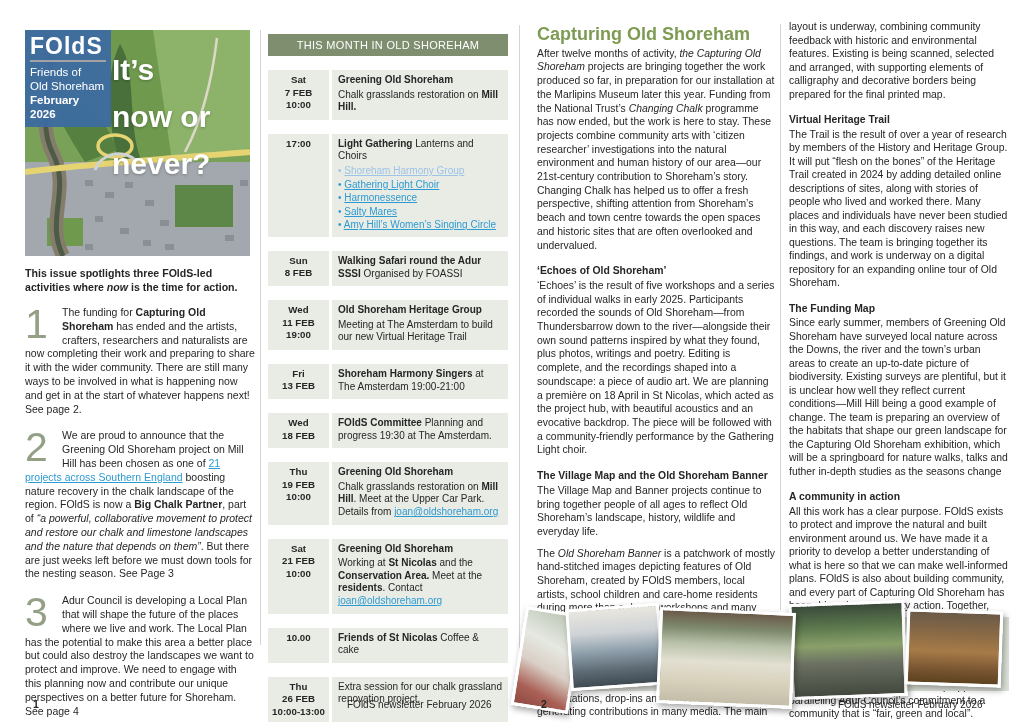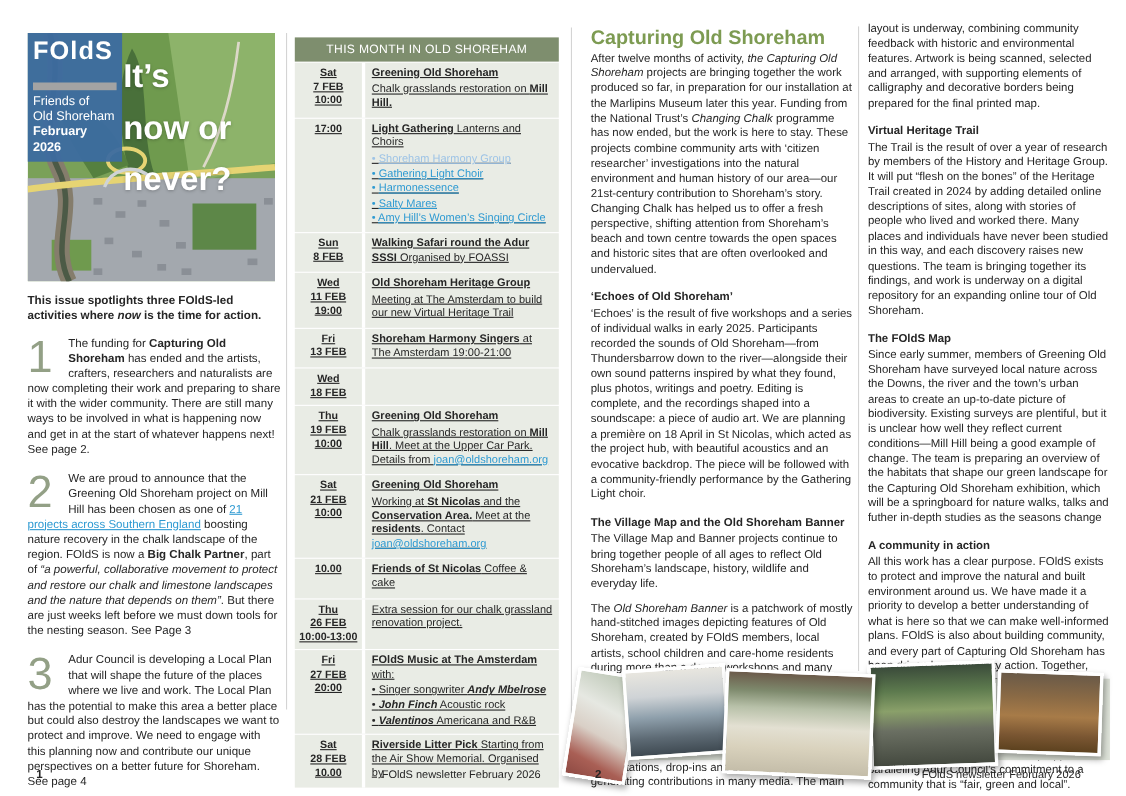--- a/index.html
+++ b/index.html
@@ -15,37 +15,37 @@
   .s-link2{color:#9dc3e6;text-decoration:underline;cursor:pointer;}
   .s-lc{color:#2e9ad2;}
   .s-lc2{color:#9dc3e6;}
 
   
   #cover{position:absolute;left:25px;top:30px;width:225px;height:226px;overflow:hidden;}
   #cover svg{display:block;}
   #logo-box{position:absolute;left:0;top:0;width:86px;background:rgba(60,108,160,.95);
             color:#fff;padding:3px 5px 6px 5px;box-sizing:border-box;}
   #logo-title{font-size:23px;font-weight:700;letter-spacing:1px;line-height:26px;
-              border-bottom:7px solid #a3a3a3;padding-bottom:16px;margin-bottom:3px;}
+              border-bottom:2px solid #a3a3a3;padding-bottom:1px;margin-bottom:3px;}
   .logo-line{font-size:11.5px;line-height:14px;}
   .logo-date{font-weight:700;}
   #headline{position:absolute;right:0;top:16px;width:138px;text-align:left;color:#fff;
             font-weight:700;font-size:30px;line-height:47px;text-shadow:0 1px 3px rgba(0,0,0,.25);}
 
   #intro{position:absolute;left:25px;top:267px;width:230px;font-size:10.6px;line-height:13.6px;}
   #items{position:absolute;left:25px;top:306px;width:230px;}
   .item{margin-bottom:13px;font-size:10.5px;line-height:13.8px;}
   .item::after{content:"";display:block;clear:both;}
   .item-num{float:left;width:32px;font-size:41px;line-height:33px;color:#93a086;margin:2px 5px 2px 0;}
 
   
   #events{position:absolute;left:268px;top:34px;width:240px;}
   #events-header{background:#7e8e6e;color:#fff;font-weight:400;font-size:11px;
                  text-align:center;padding:5px 0;letter-spacing:.3px;}
-  .ev-row{display:flex;background:#e9ece5;margin-top:1px;text-decoration:underline;}
+  .ev-row{display:flex;background:#e9ece5;margin-top:14px;}
   .ev-date{width:64px;flex:0 0 64px;text-align:center;font-weight:700;font-size:9.7px;
            line-height:12.5px;padding:4px 1px;border-right:3px solid #fff;box-sizing:border-box;}
   .ev-content{flex:1;padding:3px 6px 4px;font-size:10px;line-height:12.6px;}
   .ev-content .para{margin:1px 0 2px;}
   .bullet-line{margin:0 0 1px;}
 
   
   .p2col{position:absolute;font-size:10.4px;line-height:13.7px;}
   #p2col1{left:537px;top:28px;width:238px;}
   #p2col2{left:789px;top:20px;width:220px;line-height:13.5px;}
@@ -168,20 +168,23 @@
           </div>
         </div>
         <div class="ev-row">
           <div class="ev-date">Fri<br>13 FEB</div>
           <div class="ev-content">
             <div class="para"><span class="s-b">Shoreham Harmony Singers</span><span> at The Amsterdam 19:00-21:00</span></div>
           </div>
         </div>
         <div class="ev-row">
           <div class="ev-date">Wed<br>18 FEB</div>
+          <div class="ev-content">
+            <div class="para"><span class="s-b">FOldS Committee</span><span> Planning and progress 19:30 at The Amsterdam.</span></div>
+          </div>
         </div>
         <div class="ev-row">
           <div class="ev-date">Thu<br>19 FEB<br>10:00</div>
           <div class="ev-content">
             <div class="para"><span class="s-b">Greening Old Shoreham</span></div>
             <div class="para"><span>Chalk grasslands restoration on </span><span class="s-b">Mill Hill</span><span>. Meet at the Upper Car Park. Details from </span><span class="s-link">joan@oldshoreham.org</span></div>
           </div>
         </div>
         <div class="ev-row">
           <div class="ev-date">Sat<br>21 FEB<br>10:00</div>
@@ -230,24 +233,24 @@
         <div class="subhead">‘Echoes of Old Shoreham’</div>
         <div class="para"><span>‘Echoes’ is the result of five workshops and a series of individual walks in early 2025. Participants recorded the sounds of Old Shoreham—from Thundersbarrow down to the river—alongside their own sound patterns inspired by what they found, plus photos, writings and poetry. Editing is complete, and the recordings shaped into a soundscape: a piece of audio art. We are planning a première on 18 April in St Nicolas, which acted as the project hub, with beautiful acoustics and an evocative backdrop. The piece will be followed with a community-friendly performance by the Gathering Light choir.</span></div>
         <div class="subhead">The Village Map and the Old Shoreham Banner</div>
         <div class="para"><span>The Village Map and Banner projects continue to bring together people of all ages to reflect Old Shoreham’s landscape, history, wildlife and everyday life.</span></div>
         <div class="para"><span>The </span><span class="s-i">Old Shoreham Banner</span><span> is a patchwork of mostly hand-stitched images depicting features of Old Shoreham, created by FOldS members, local artists, school children and care-home residents during more than a dozen workshops and many hours of individual work. The banner is now in assembly as a centrepiece for the Marlipins exhibition before going on tour.</span></div>
         <div class="para"><span> The </span><span class="s-i">Village Map</span><span> is the product of several months of community involvement through workshops, presentations, drop-ins and school projects, generating contributions in many media. The main</span></div>
       </div>
   </div>
   <div class="p2col" id="p2col2">
     <div>
-        <div class="para"><span>layout is underway, combining community feedback with historic and environmental features. Artwork is being scanned, selected and arranged, with supporting elements of calligraphy and decorative borders being prepared for the final printed map.</span></div>
+        <div class="para"><span>layout is underway, combining community feedback with historic and environmental features. Existing is being scanned, selected and arranged, with supporting elements of calligraphy and decorative borders being prepared for the final printed map.</span></div>
         <div class="subhead">Virtual Heritage Trail</div>
         <div class="para"><span>The Trail is the result of over a year of research by members of the History and Heritage Group. It will put “flesh on the bones” of the Heritage Trail created in 2024 by adding detailed online descriptions of sites, along with stories of people who lived and worked there. Many places and individuals have never been studied in this way, and each discovery raises new questions. The team is bringing together its findings, and work is underway on a digital repository for an expanding online tour of Old Shoreham.</span></div>
-        <div class="subhead">The FOldS Map</div>
+        <div class="subhead">The Funding Map</div>
         <div class="para"><span>Since early summer, members of Greening Old Shoreham have surveyed local nature across the Downs, the river and the town’s urban areas to create an up-to-date picture of biodiversity. Existing surveys are plentiful, but it is unclear how well they reflect current conditions—Mill Hill being a good example of change. The team is preparing an overview of the habitats that shape our green landscape for the Capturing Old Shoreham exhibition, which will be a springboard for nature walks, talks and futher in-depth studies as the seasons change</span></div>
         <div class="subhead">A community in action</div>
         <div class="para"><span>All this work has a clear purpose. FOldS exists to protect and improve the natural and built environment around us. We have made it a priority to develop a better understanding of what is here so that we can make well-informed plans. FOldS is also about building community, and every part of Capturing Old Shoreham has been driven by community action. Together, these projects provide a strong foundation for new activities and wider involvement. And they have helped to draw the eyes and ears of artists, music-makers, writers and otherpethepp creatives towards the opportunities and resources here. It’s all a bottom-up approach paralleling Adur Council’s commitment to a  community that is “fair, green and local”.</span></div>
       </div>
   </div>
 
   <div id="collage-strip"></div>
   <div id="collage">
       <div class="photo ph0"></div>
       <div class="photo ph1"></div>

